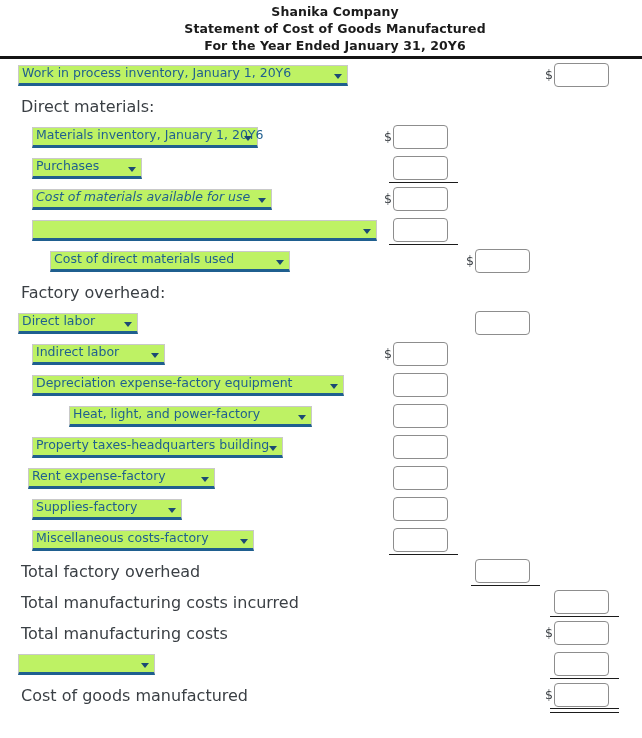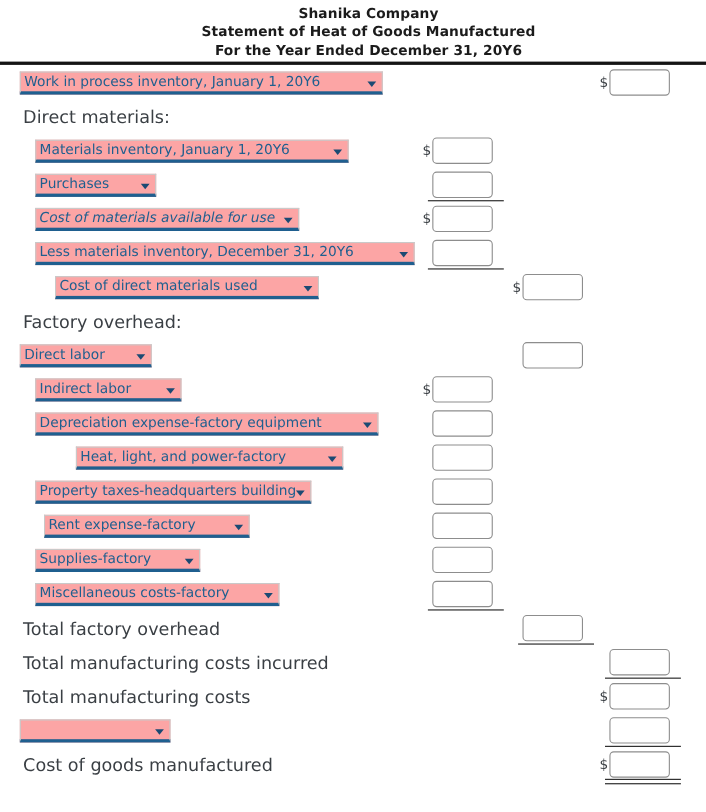--- a/index.html
+++ b/index.html
@@ -62,24 +62,24 @@
     font-size: 16px;
     color: #3a3f44;
     white-space: nowrap;
     line-height: 16px;
   }
 
   
   .sel {
     position: relative;
     display: inline-flex;
-    align-items: center;
+    align-items: flex-start;
     box-sizing: border-box;
     height: 21px;
-    background: #fca5a5;
+    background: #bef264;
     border: 1px solid #c9c9c9;
     border-bottom: 3px solid #1f5f8f;
     padding: 0 20px 0 3px;
     font-size: 12.5px;
     color: #1f5f8f;
     white-space: nowrap;
     cursor: pointer;
     box-shadow: 0 0 0 0 transparent;
   }
   .sel .sel-text {
@@ -143,22 +143,22 @@
     border-top: 1.5px solid #1b1b1b;
     border-bottom: 1.5px solid #1b1b1b;
     height: 3px;
   }
 </style>
 </head>
 <body>
 
 <div class="stmt-header">
   <div class="hline">Shanika Company</div>
-  <div class="hline">Statement of Heat of Goods Manufactured</div>
-  <div class="hline">For the Year Ended December 31, 20Y6</div>
+  <div class="hline">Statement of Cost of Goods Manufactured</div>
+  <div class="hline">For the Year Ended January 31, 20Y6</div>
 </div>
 <div class="header-rule"></div>
 
 <div class="sheet" id="sheet">
     <div class="row">
       <div class="label-cell" style="left: 18px;">
         <div class="sel" style="width: 330px;">
           <span class="sel-text">Work in process inventory, January 1, 20Y6</span>
           <span class="caret"></span>
         </div>
@@ -168,21 +168,21 @@
         <input class="box" type="text" style="">
       </div>
     </div>
     <div class="row">
       <div class="label-cell" style="left: 21px;">
         <div class="static-label">Direct materials:</div>
       </div>
     </div>
     <div class="row">
       <div class="label-cell" style="left: 32px;">
-        <div class="sel" style="width: 285px;">
+        <div class="sel" style="width: 226px;">
           <span class="sel-text">Materials inventory, January 1, 20Y6</span>
           <span class="caret"></span>
         </div>
       </div>
       <div class="amt col1">
         <span class="dollar">$</span>
         <input class="box" type="text" style="">
       </div>
     </div>
     <div class="row">
@@ -206,21 +206,20 @@
         </div>
       </div>
       <div class="amt col1">
         <span class="dollar">$</span>
         <input class="box" type="text" style="">
       </div>
     </div>
     <div class="row">
       <div class="label-cell" style="left: 32px;">
         <div class="sel" style="width: 345px;">
-          <span class="sel-text">Less materials inventory, December 31, 20Y6</span>
           <span class="caret"></span>
         </div>
       </div>
       <div class="amt col1">
         <span class="dollar blank">$</span>
         <input class="box" type="text" style="">
       </div>
       <div class="rule c1" style="top: 29px;"></div>
     </div>
     <div class="row">
@@ -294,21 +293,21 @@
           <span class="sel-text">Property taxes-headquarters building</span>
           <span class="caret"></span>
         </div>
       </div>
       <div class="amt col1">
         <span class="dollar blank">$</span>
         <input class="box" type="text" style="">
       </div>
     </div>
     <div class="row">
-      <div class="label-cell" style="left: 40px;">
+      <div class="label-cell" style="left: 28px;">
         <div class="sel" style="width: 187px;">
           <span class="sel-text">Rent expense-factory</span>
           <span class="caret"></span>
         </div>
       </div>
       <div class="amt col1">
         <span class="dollar blank">$</span>
         <input class="box" type="text" style="">
       </div>
     </div>

